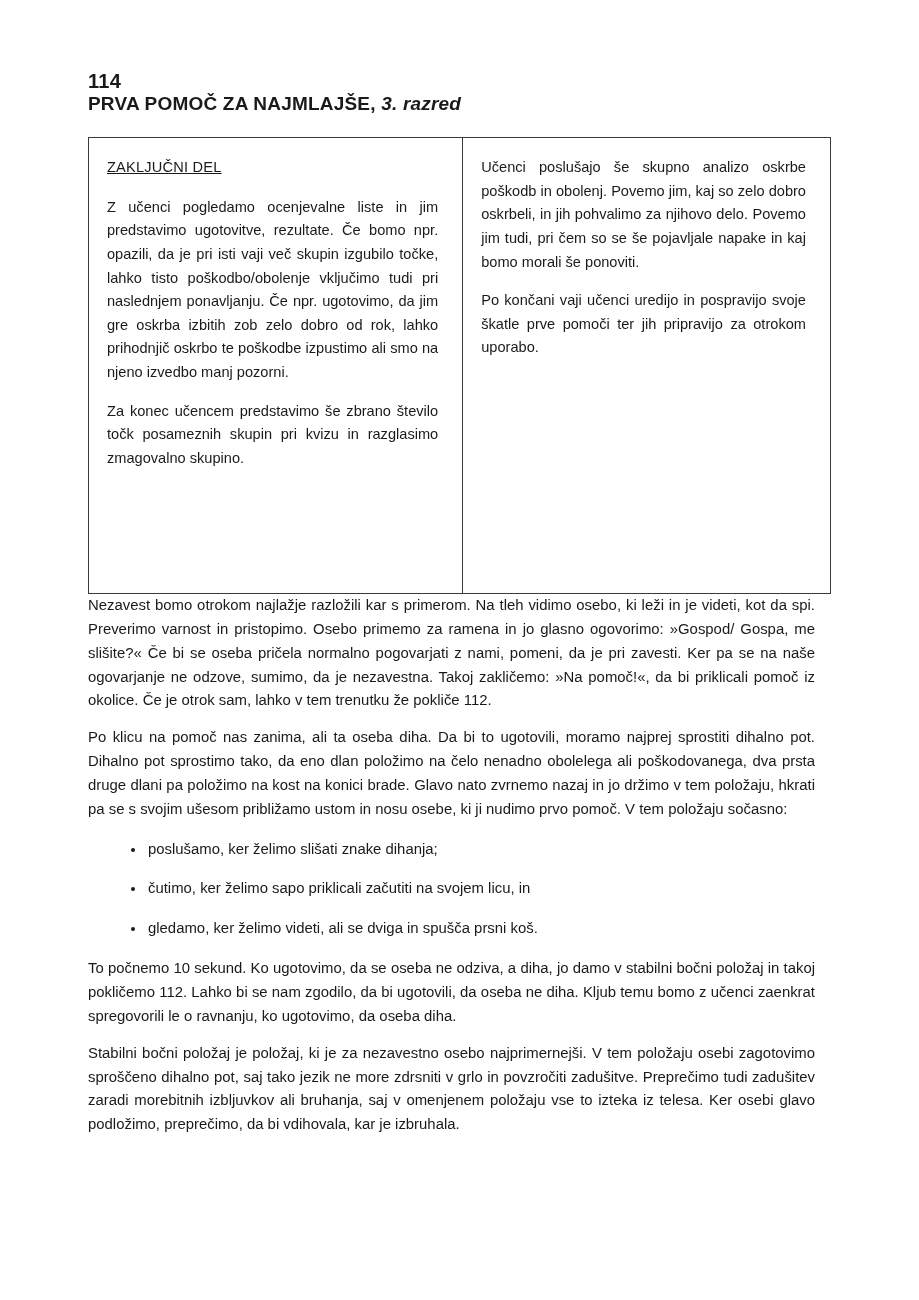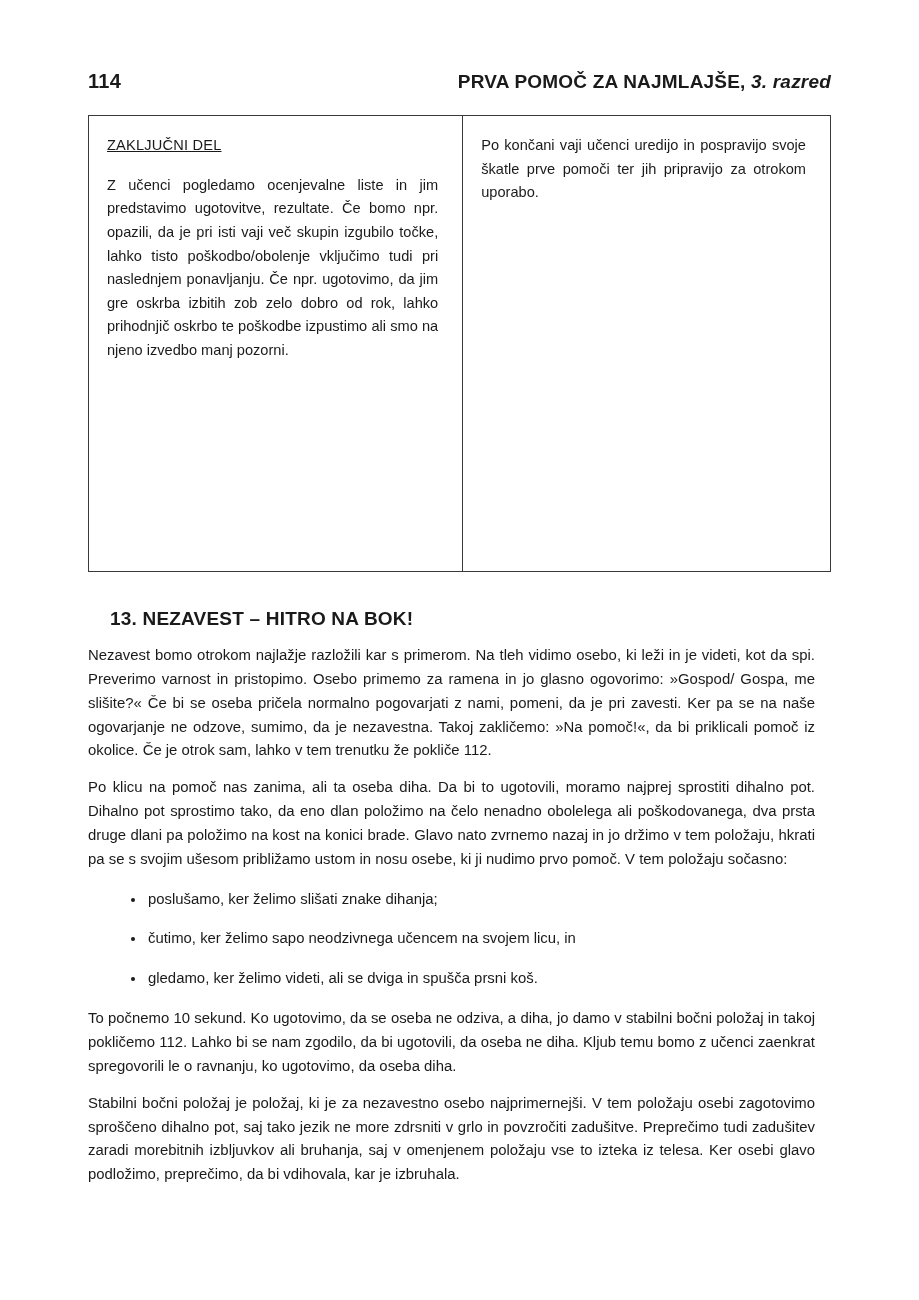--- a/index.html
+++ b/index.html
@@ -18,23 +18,24 @@
   .page {
     position: relative;
     width: 919px;
     height: 1300px;
     box-sizing: border-box;
     padding: 70px 88px 0 88px;
   }
   
   .page-header {
     display: flex;
-    align-items: center;
+    align-items: flex-start;
     justify-content: space-between;
     padding-bottom: 6px;
+    flex-direction: column;
   }
   .page-number {
     font-size: 20px;
     font-weight: bold;
     letter-spacing: 0.3px;
   }
   .header-title {
     font-size: 19px;
     font-weight: bold;
     letter-spacing: 0.2px;
@@ -114,40 +115,41 @@
     <div class="header-title">
       <span>PRVA POMOČ ZA NAJMLAJŠE,</span>
       <span class="sub">3. razred</span>
     </div>
   </div>
 
   <div class="box">
     <div class="box-col left">
       <div class="box-heading">ZAKLJUČNI DEL</div>
       <p>Z učenci pogledamo ocenjevalne liste in jim predstavimo ugotovitve, rezultate. Če bomo npr. opazili, da je pri isti vaji več skupin izgubilo točke, lahko tisto poškodbo/obolenje vključimo tudi pri naslednjem ponavljanju. Če npr. ugotovimo, da jim gre oskrba izbitih zob zelo dobro od rok, lahko prihodnjič oskrbo te poškodbe izpustimo ali smo na njeno izvedbo manj pozorni.</p>
+      <p>Za konec učencem predstavimo še zbrano število točk posameznih skupin pri kvizu in razglasimo zmagovalno skupino.</p>
     </div>
     <div class="box-col right">
+      <p>Učenci poslušajo še skupno analizo oskrbe poškodb in obolenj. Povemo jim, kaj so zelo dobro oskrbeli, in jih pohvalimo za njihovo delo. Povemo jim tudi, pri čem so se še pojavljale napake in kaj bomo morali še ponoviti.</p>
       <p>Po končani vaji učenci uredijo in pospravijo svoje škatle prve pomoči ter jih pripravijo za otrokom uporabo.</p>
     </div>
   </div>
 
-  <h2 class="section-title">13.  NEZAVEST – HITRO NA BOK!</h2>
 
   <p class="body-text">Nezavest bomo otrokom najlažje razložili kar s primerom. Na tleh vidimo osebo, ki leži in je videti, kot da spi. Preverimo varnost in pristopimo. Osebo primemo za ramena in jo glasno ogovorimo: »Gospod/ Gospa, me slišite?« Če bi se oseba pričela normalno pogovarjati z nami, pomeni, da je pri zavesti. Ker pa se na naše ogovarjanje ne odzove, sumimo, da je nezavestna. Takoj zakličemo: »Na pomoč!«, da bi priklicali pomoč iz okolice. Če je otrok sam, lahko v tem trenutku že pokliče 112.</p>
 
   <p class="body-text tight">
     <span>Po klicu na pomoč nas zanima, ali ta oseba diha. Da bi to ugotovili, moramo najprej sprostiti dihalno pot. Dihalno pot sprostimo tako, da eno dlan položimo na čelo nenadno obolelega ali poškodovanega, dva prsta druge dlani pa položimo na kost na konici brade. Glavo nato zvrnemo nazaj in jo držimo v tem položaju, hkrati pa se s svojim ušesom približamo ustom in nosu osebe, ki ji nudimo prvo pomoč. V tem položaju </span><b>sočasno:</b>
   </p>
 
   <ul class="bullets">
     <li>
       <b>poslušamo</b><span>, ker želimo slišati znake dihanja;</span>
     </li>
     <li>
-      <b>čutimo</b><span>, ker želimo sapo neodzivnega učencem na svojem licu, in</span>
+      <b>čutimo</b><span>, ker želimo sapo priklicali začutiti na svojem licu, in</span>
     </li>
     <li>
       <b>gledamo</b><span>, ker želimo videti, ali se dviga in spušča prsni koš.</span>
     </li>
   </ul>
 
   <p class="body-text">
     <span>To počnemo </span><b>10 sekund</b><span>. Ko ugotovimo, da </span><b>se oseba ne odziva, a diha</b><span>, jo damo v </span><b>stabilni bočni položaj</b><span> in takoj pokličemo 112. Lahko bi se nam zgodilo, da bi ugotovili, da oseba ne diha. Kljub temu bomo z učenci zaenkrat spregovorili le o ravnanju, ko ugotovimo, da </span><b>oseba diha</b><span>.</span>
   </p>
 

